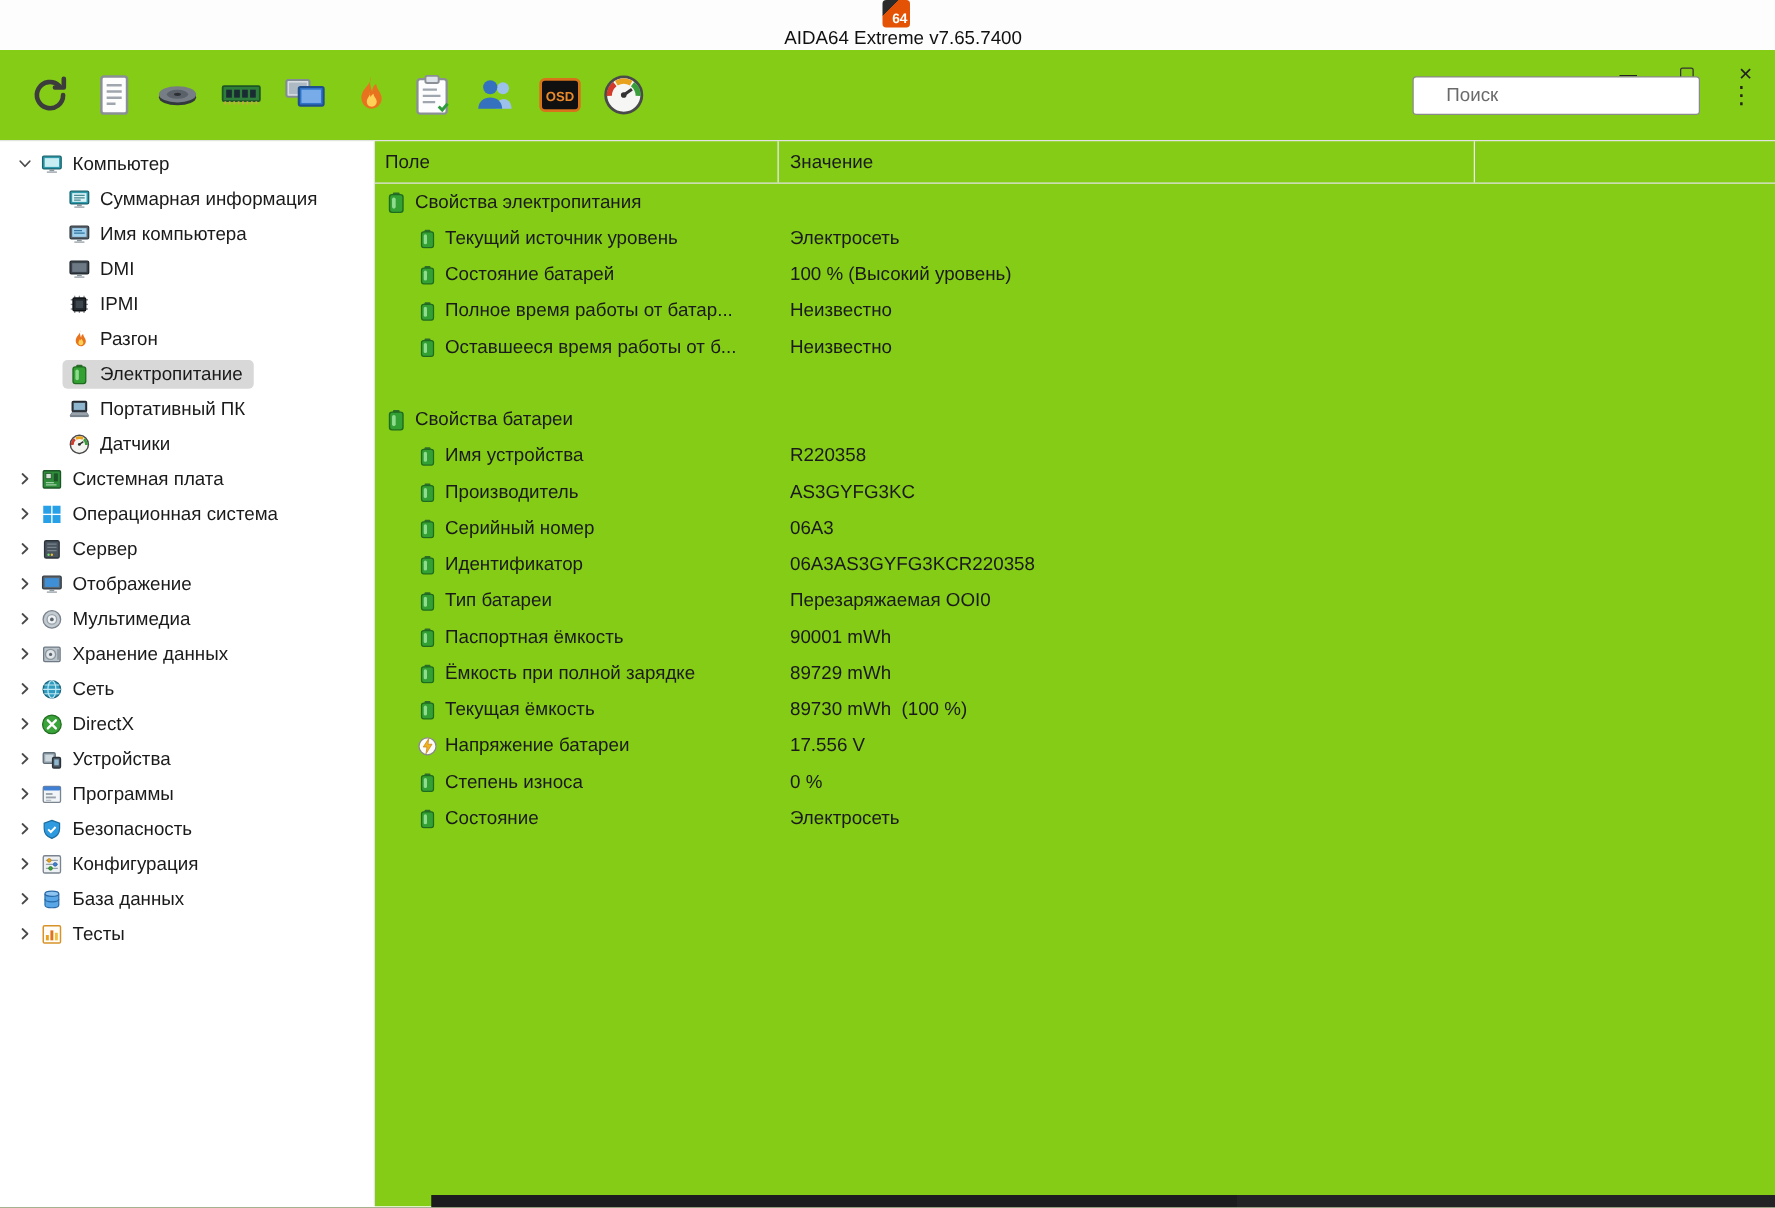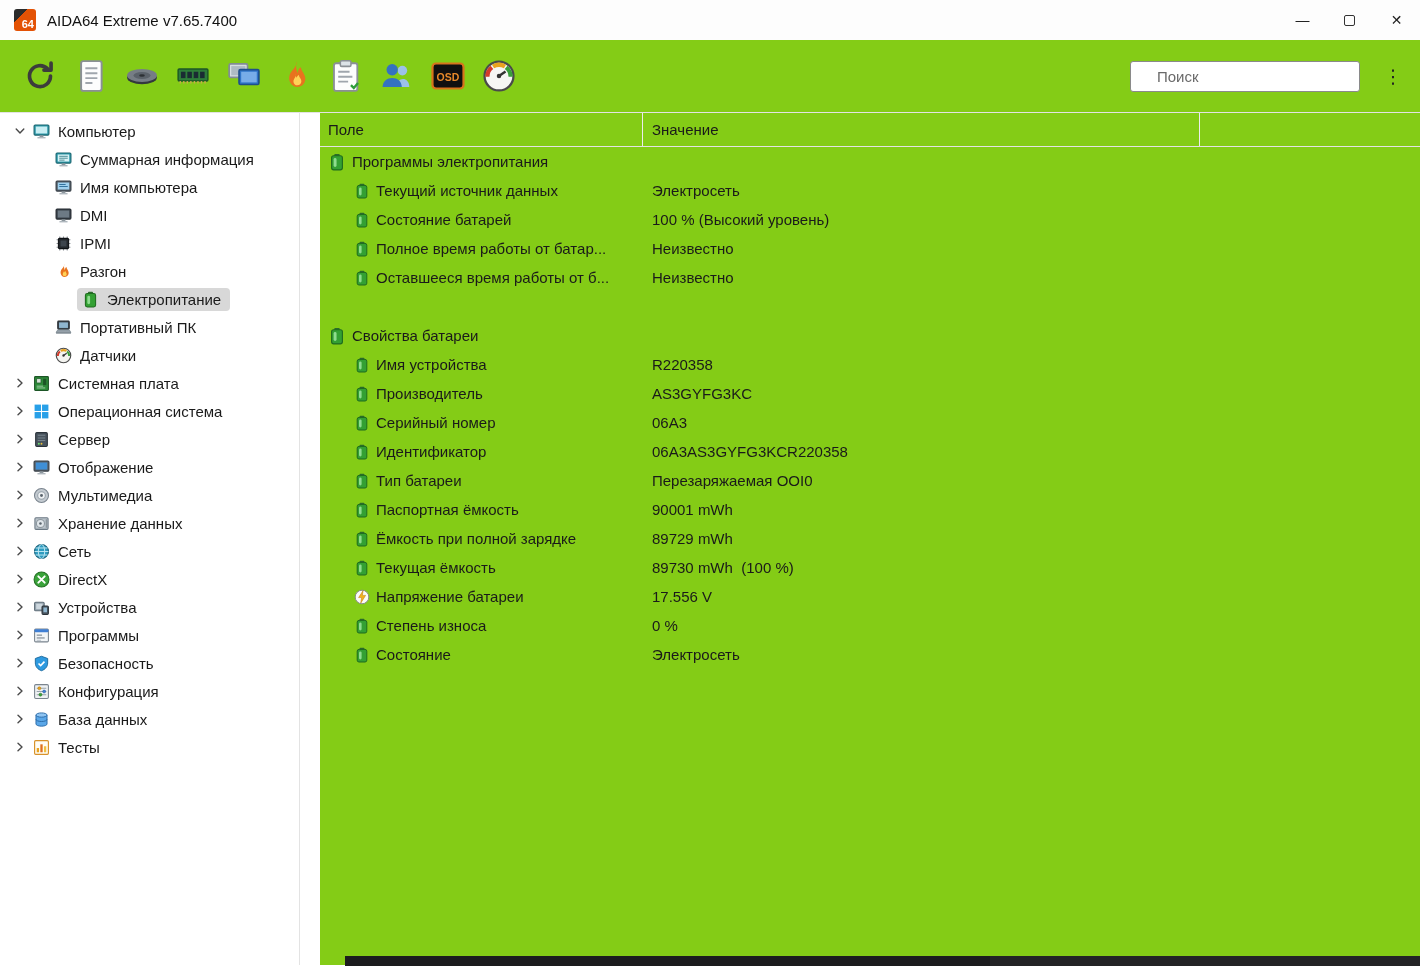--- a/index.html
+++ b/index.html
@@ -2,21 +2,21 @@
 <html><head>
 <meta charset="utf-8">
 <style>
   * { margin:0; padding:0; box-sizing:border-box; }
   html,body { background:#888; }
   body { font-family:"Liberation Sans", sans-serif; }
   .window { width:1420px; height:966px; position:relative; background:#fff; overflow:hidden;
             color:#1a1a1a; font-size:15px; }
 
   
-  .titlebar { height:40px; display:flex; align-items:center; padding-left:14px; background:#fdfdfd; }
+  .titlebar { height:40px; display:flex; align-items:center; padding-left:14px; background:#fdfdfd;flex-direction:column; }
   .logo { width:22px; height:22px; border-radius:3px; flex:0 0 auto;
           background:linear-gradient(135deg,#2b2b2b 0 30%,#e35205 30%);
           color:#fff; font-weight:bold; font-size:11px; display:flex; align-items:flex-end;
           justify-content:flex-end; padding:1px 2px 1px 0; }
   .title { margin-left:11px; font-size:15px; color:#111; }
   .win-controls { margin-left:auto; display:flex; height:40px; }
   .win-btn { width:47px; height:40px; display:flex; align-items:center; justify-content:center;
              font-size:14px; color:#222; cursor:default; }
   .max-box { width:11px; height:11px; border:1.3px solid #333; border-radius:2px; }
 
@@ -27,30 +27,30 @@
   .tool-btn { width:51px; height:50px; display:flex; align-items:center; justify-content:center; }
   .tool-btn .ic { width:34px; height:34px; display:block; }
   .tool-btn .ic svg { width:100%; height:100%; display:block; }
   .search { margin-left:auto; margin-right:16px; width:230px; height:31px; border:1px solid #8a8a8a;
             border-radius:3px; padding:0 26px; font-size:15px; font-family:inherit; color:#222;
             outline:none; background:#fff; }
   .search::placeholder { color:#6a6a6a; }
   .kebab { width:34px; margin-right:10px; text-align:center; font-size:19px; color:#222; }
 
   
-  .content { display:flex; height:852px;gap:20px; }
+  .content { display:flex; height:852px; }
   .sidebar { width:300px; border-right:1px solid #e3e3e3; padding-top:4px; overflow:hidden; background:#fff; }
 
   .tree-row { height:28px; display:flex; align-items:center; }
   .chev { width:16px; height:16px; margin-left:12px; flex:0 0 auto; display:flex; }
   .chev svg { width:16px; height:16px; }
   .chev.down { transform:rotate(90deg); }
   .indent { width:50px; flex:0 0 auto; }
   .tree-body { display:flex; align-items:center; padding:3px 9px 3px 5px; border-radius:4px; }
-  .tree-body.selected { background:#d8d8d8;margin-left:27px; }
+  .tree-body.selected { background:#d8d8d8; }
   .tree-ic { width:17px; height:17px; flex:0 0 auto; display:flex; }
   .tree-ic svg { width:100%; height:100%; }
   .tree-label { margin-left:8px; white-space:nowrap; }
 
   
   .main { flex:1; background:#84cc16; }
   .grid-header { height:34px; display:flex; align-items:stretch; border-bottom:1px solid #e3e3e3; }
   .gh-cell { display:flex; align-items:center; border-right:1px solid #ececec; }
   .gh-field { width:323px; padding-left:8px; }
   .gh-value { width:557px; padding-left:9px; }
@@ -579,34 +579,34 @@
       <div id="rows">
           <div class="t-row">
             <div class="t-field">
               <span class="row-ic sec">
                 <svg viewBox="0 0 16 16">
                   <rect x="5.6" y="0.8" width="4.8" height="2.4" rx="0.8" fill="#2c6b2c"></rect>
                   <rect x="3.2" y="2.4" width="9.6" height="12.6" rx="1.8" fill="#33a033" stroke="#1f6b1f"></rect>
                   <rect x="5" y="4.4" width="2.6" height="8" rx="1.3" fill="#8fdc8f"></rect>
                 </svg>
               </span>
-              <span class="t-label">Программы электропитания</span>
+              <span class="t-label">Свойства электропитания</span>
             </div>
             <div class="t-value"></div>
           </div>
           <div class="t-row">
             <div class="t-field">
               <span class="row-ic child">
                 <svg viewBox="0 0 16 16">
                   <rect x="5.6" y="0.8" width="4.8" height="2.4" rx="0.8" fill="#2c6b2c"></rect>
                   <rect x="3.2" y="2.4" width="9.6" height="12.6" rx="1.8" fill="#33a033" stroke="#1f6b1f"></rect>
                   <rect x="5" y="4.4" width="2.6" height="8" rx="1.3" fill="#8fdc8f"></rect>
                 </svg>
               </span>
-              <span class="t-label">Текущий источник данных</span>
+              <span class="t-label">Текущий источник уровень</span>
             </div>
             <div class="t-value">Электросеть</div>
           </div>
           <div class="t-row">
             <div class="t-field">
               <span class="row-ic child">
                 <svg viewBox="0 0 16 16">
                   <rect x="5.6" y="0.8" width="4.8" height="2.4" rx="0.8" fill="#2c6b2c"></rect>
                   <rect x="3.2" y="2.4" width="9.6" height="12.6" rx="1.8" fill="#33a033" stroke="#1f6b1f"></rect>
                   <rect x="5" y="4.4" width="2.6" height="8" rx="1.3" fill="#8fdc8f"></rect>

